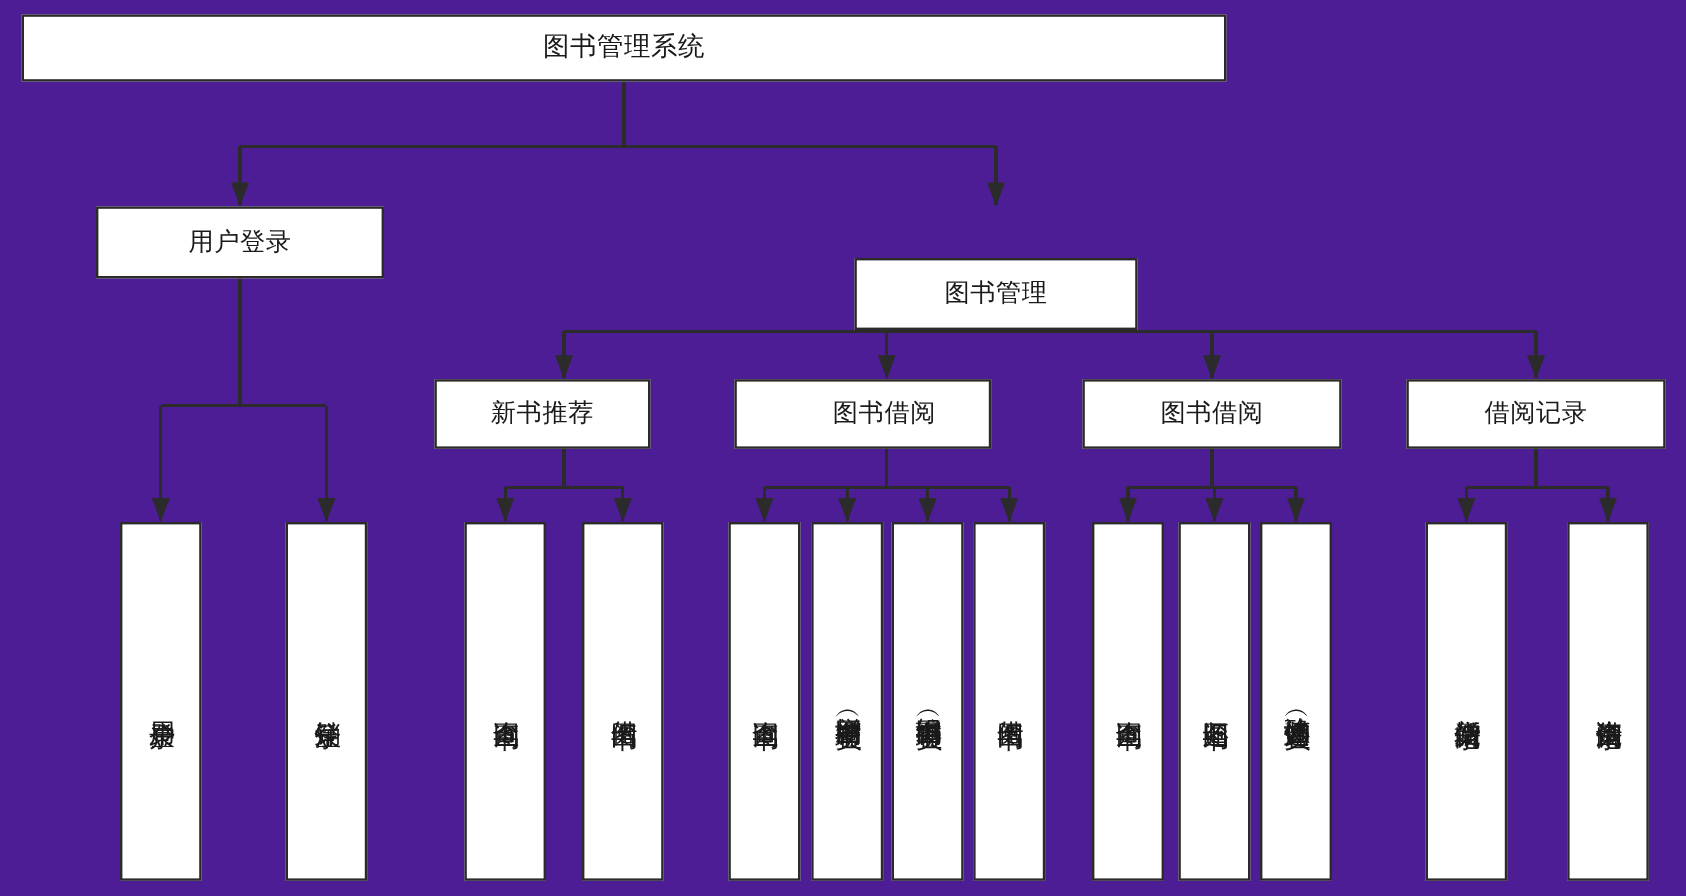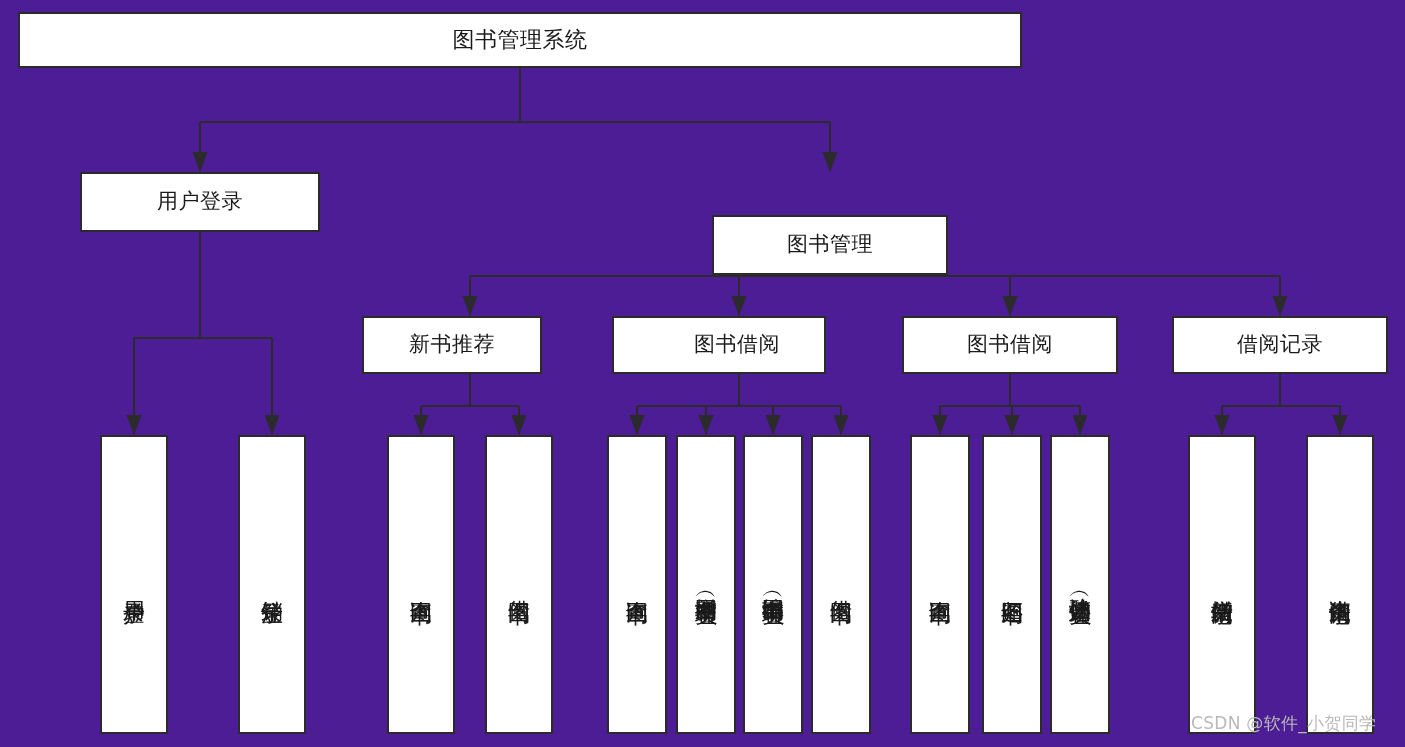--- a/index.html
+++ b/index.html
@@ -164,14 +164,13 @@
       <div class="node v" style="left: 1050px; top: 435px; width: 60px; height: 299px;">
         <span class="label">确认归还（管理员）</span>
       </div>
       <div class="node v" style="left: 1188px; top: 435px; width: 68px; height: 299px;">
         <span class="label">新增借阅记录</span>
       </div>
       <div class="node v" style="left: 1306px; top: 435px; width: 68px; height: 299px;">
         <span class="label">查询借阅记录</span>
       </div>
     </div>
-  <div id="watermark">CSDN @软件_小贺同学</div>
 </div>
 
 </body></html>

